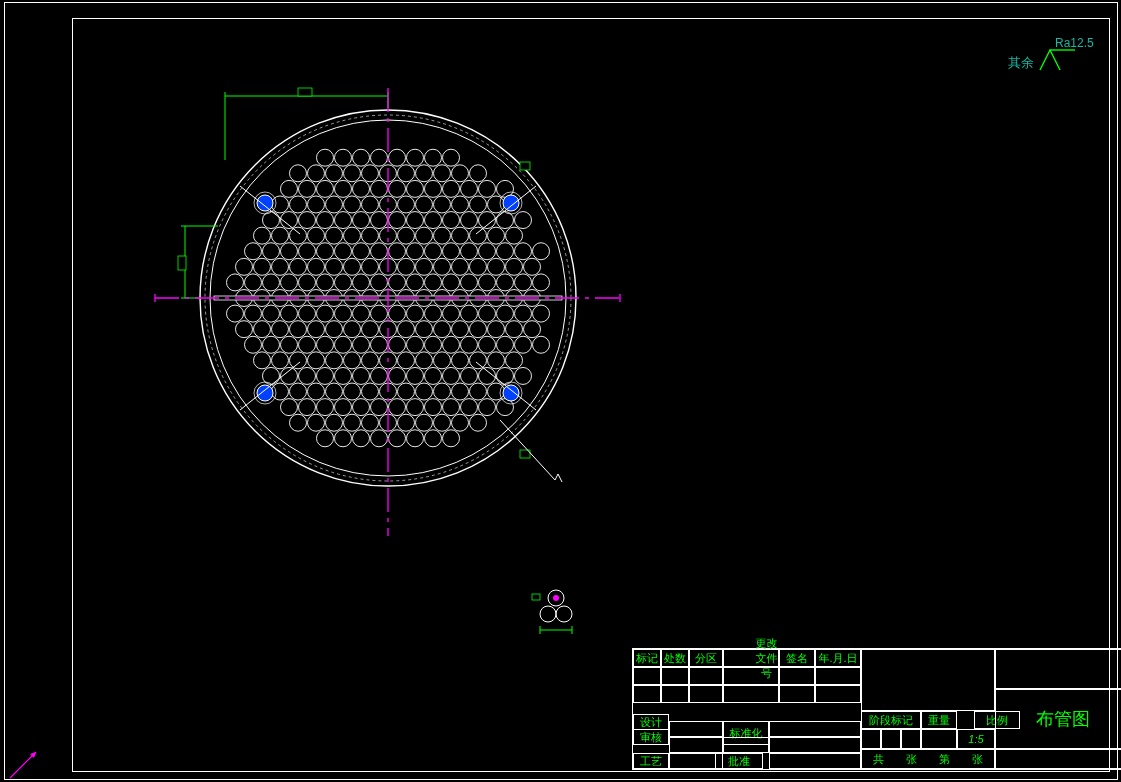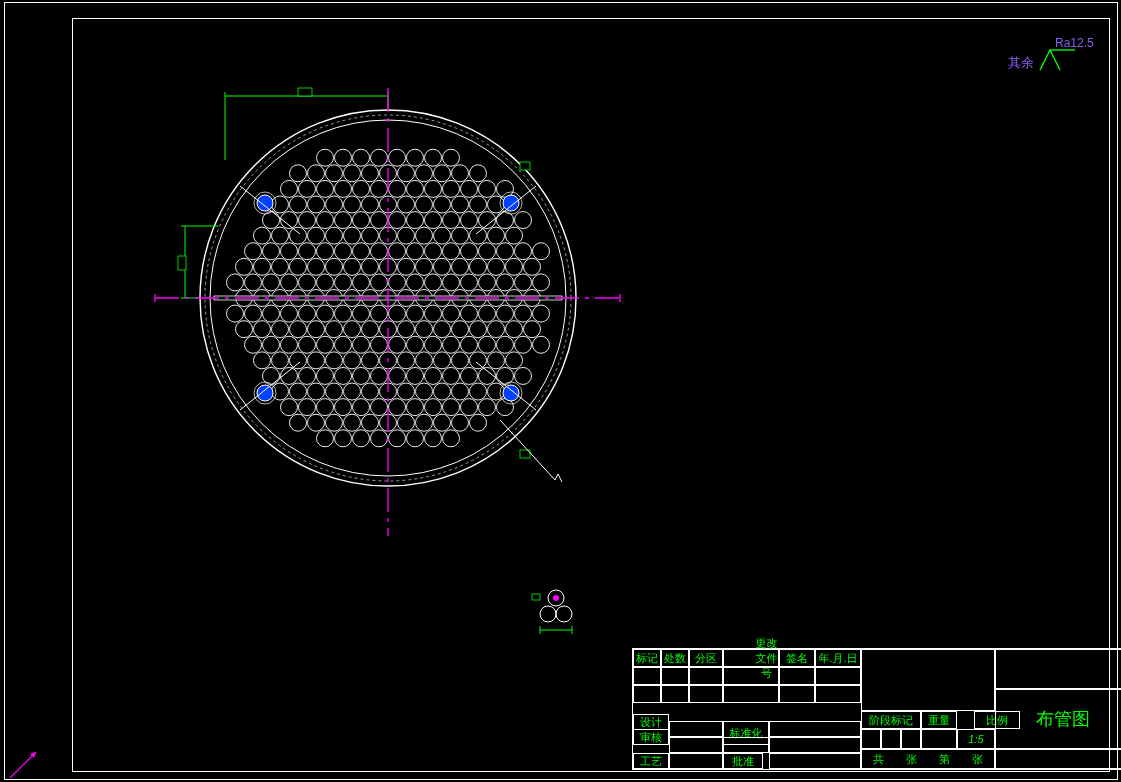--- a/index.html
+++ b/index.html
@@ -16,21 +16,21 @@
     position: absolute;
     left: 0; top: 0;
     width: 1121px;
     height: 782px;
   }
   .frame-outer {
     position: absolute;
     border: 1px solid #fff;
   }
   .green-text {
-    color: #8b5cf6;
+    color: #14b8a6;
     font-size: 12px;
     position: absolute;
     white-space: nowrap;
   }
   .title-block {
     position: absolute;
     border: 1px solid #fff;
     margin-left: 24px;
   }
   .tb-cell {
@@ -423,21 +423,21 @@
     <div class="tb-cell" style="left:90px; top:72px; width:46px; height:24px;">标准化</div>
     <div class="tb-cell" style="left:136px; top:72px; width:92px; height:16px;"></div>
 
     <div class="tb-cell" style="left:0; top:80px; width:36px; height:16px;">审核</div>
     <div class="tb-cell" style="left:36px; top:88px; width:54px; height:16px;"></div>
     <div class="tb-cell" style="left:90px; top:88px; width:46px; height:16px;"></div>
     <div class="tb-cell" style="left:136px; top:88px; width:92px; height:16px;"></div>
 
     <div class="tb-cell" style="left:0; top:104px; width:36px; height:16px;">工艺</div>
     <div class="tb-cell" style="left:36px; top:104px; width:54px; height:16px;"></div>
-    <div class="tb-cell" style="left:90px; top:104px; width:40px; height:16px;">批准</div>
+    <div class="tb-cell" style="left:82px; top:104px; width:48px; height:16px;">批准</div>
     <div class="tb-cell" style="left:136px; top:104px; width:92px; height:16px;"></div>
 
     <div class="tb-cell" style="left:228px; top:0; width:134px; height:62px;"></div>
     <div class="tb-cell" style="left:228px; top:62px; width:60px; height:18px;">阶段标记</div>
     <div class="tb-cell" style="left:288px; top:62px; width:36px; height:18px;">重量</div>
     <div class="tb-cell" style="left:341px; top:62px; width:46px; height:18px;">比例</div>
     <div class="tb-cell" style="left:228px; top:80px; width:20px; height:20px;"></div>
     <div class="tb-cell" style="left:248px; top:80px; width:20px; height:20px;"></div>
     <div class="tb-cell" style="left:268px; top:80px; width:20px; height:20px;"></div>
     <div class="tb-cell" style="left:288px; top:80px; width:36px; height:20px;"></div>

